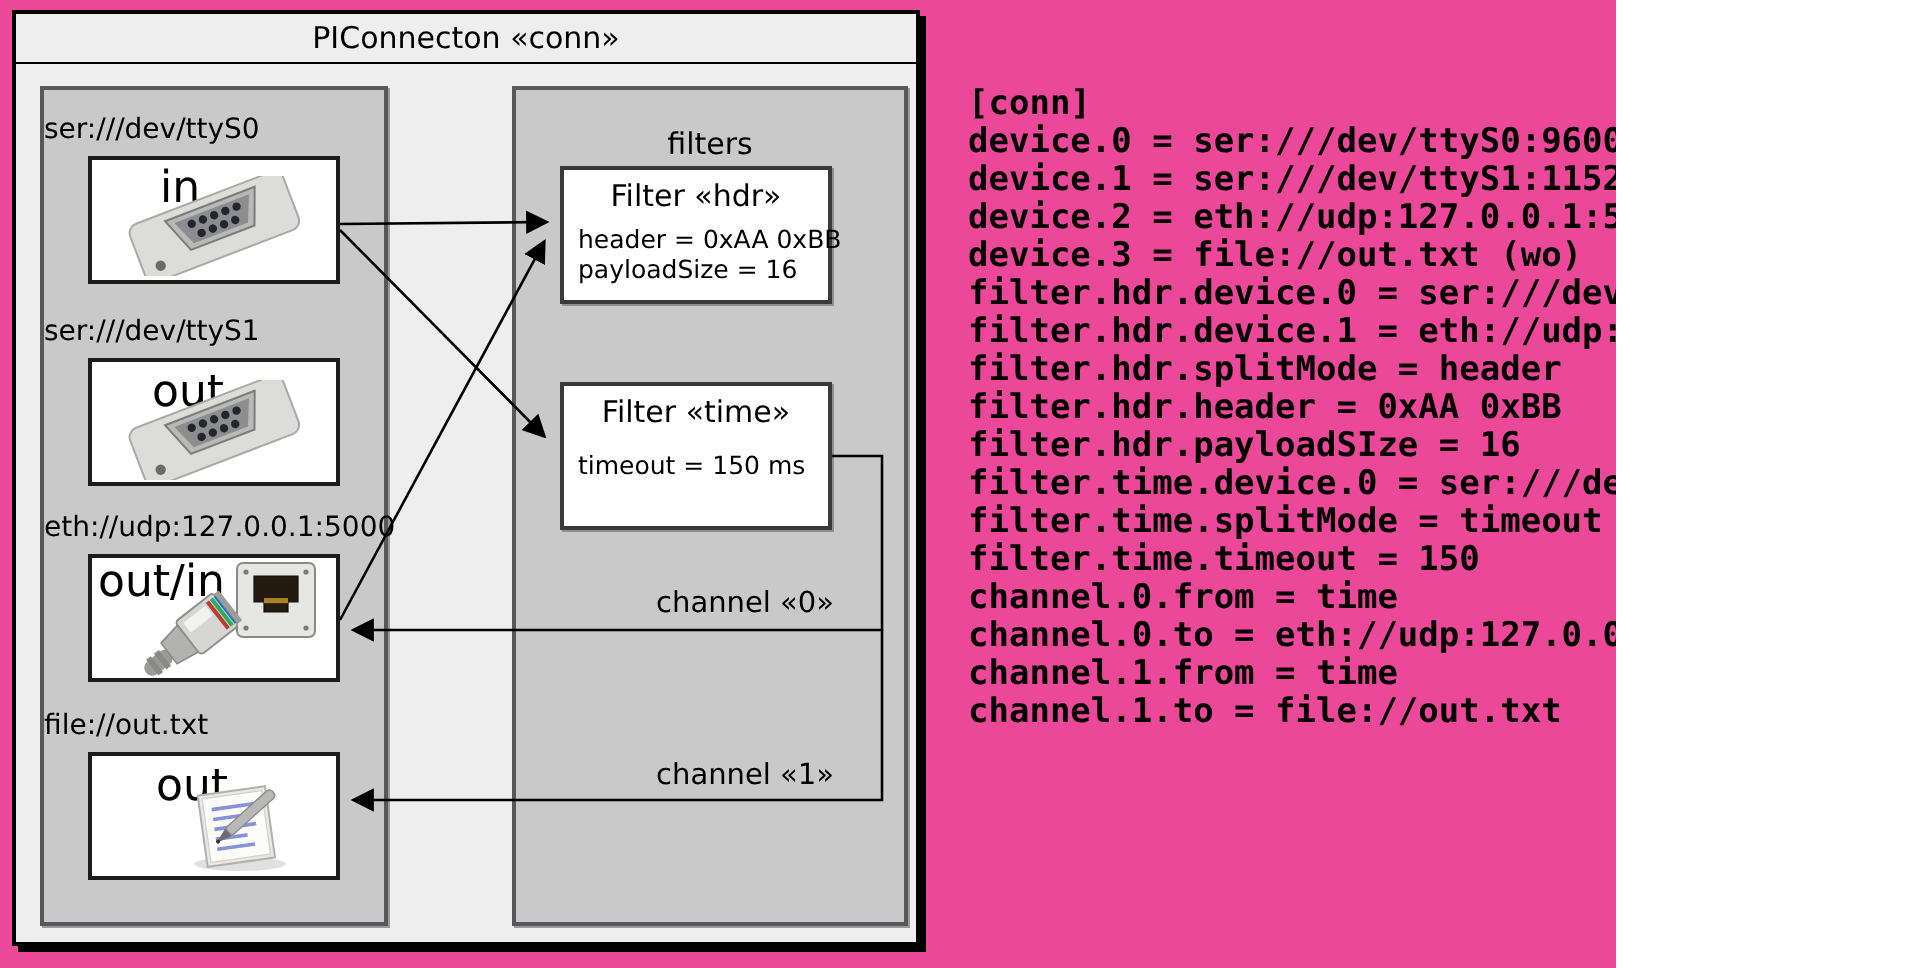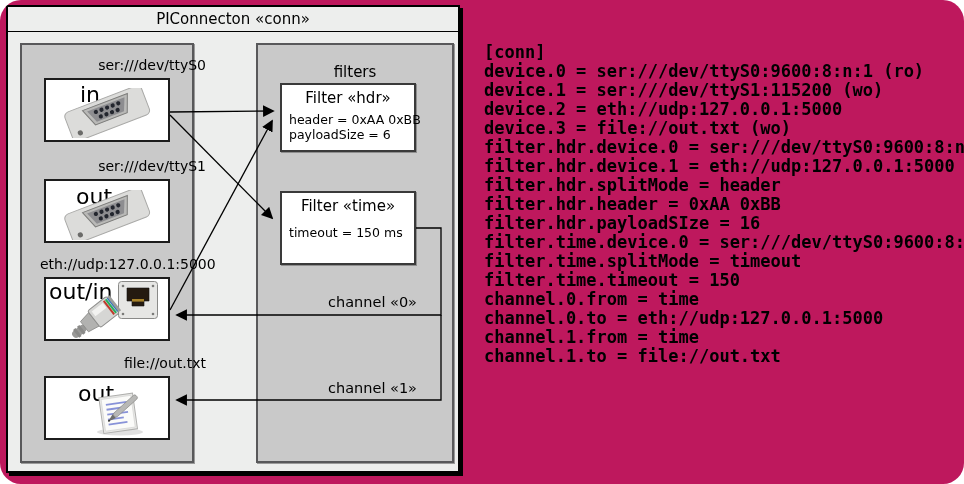--- a/index.html
+++ b/index.html
@@ -1,18 +1,18 @@
 <!DOCTYPE html>
 <html><head>
 <meta charset="utf-8">
 <style>
   * { box-sizing: border-box; margin: 0; padding: 0; }
   html, body { background: #ffffff; }
   body { font-family: "DejaVu Sans", sans-serif; color: #000; }
-  .stage { position: relative; width: 964px; height: 484px; overflow: hidden; background: #be185d; border-radius: 21px; }
+  .stage { position: relative; width: 808px; height: 484px; overflow: hidden; background: #ec4899; }
 
   
   .outer {
     position: absolute; left: 6px; top: 5px; width: 454px; height: 468px;
     background: #edeeed; border: 2px solid #000;
     box-shadow: 3px 3px 0 0 #000;
   }
   .outer-title {
     position: absolute; left: 0; top: 0; width: 100%; height: 25px;
     line-height: 25px; text-align: center; font-size: 15px;
@@ -23,21 +23,21 @@
   .panel {
     position: absolute; background: #c9c9c9;
     border: 2px solid #58585a; box-shadow: 1px 1px 0 0 #9a9a9a;
   }
   .panel.devices { left: 20px; top: 43px; width: 174px; height: 420px; }
   .panel.filters { left: 256px; top: 43px; width: 198px; height: 420px; }
   .panel-title { text-align: center; font-size: 15px; padding-top: 18px; }
 
   
   .dev-label {
-    position: absolute; left: 40px; width: 166px; text-align: right;
+    position: absolute; left: 22px; width: 166px; text-align: left;
     font-size: 14px; white-space: nowrap;
   }
 
   
   .dev-box {
     position: absolute; left: 44px; width: 126px; height: 64px;
     background: #fff; border: 2px solid #1c1c1c;
   }
   .dev-mode { position: absolute; font-size: 22px; white-space: nowrap; }
 
@@ -185,21 +185,21 @@
           <circle cx="26.5" cy="39" r="1" fill="#333"></circle>
         </g>
       </svg>
     </span>
   </div>
 
   <div class="filter-box" style="left:280px;top:83px;width:136px;height:69px">
     <div class="filter-title">Filter «hdr»</div>
     <div class="filter-props" style="top:27px">
       <div>header = 0xAA 0xBB</div>
-      <div>payloadSize = 6</div>
+      <div>payloadSize = 16</div>
     </div>
   </div>
 
   <div class="filter-box" style="left:280px;top:191px;width:136px;height:74px">
     <div class="filter-title">Filter «time»</div>
     <div class="filter-props" style="top:32px">
       <div>timeout = 150 ms</div>
     </div>
   </div>
 

